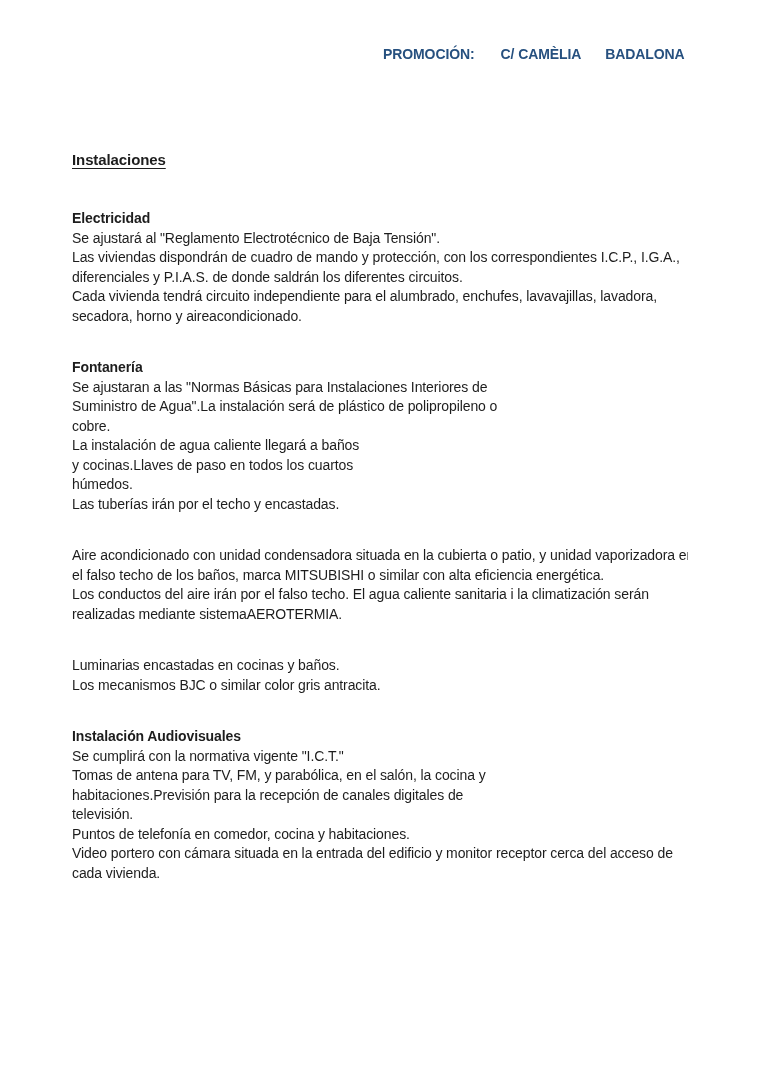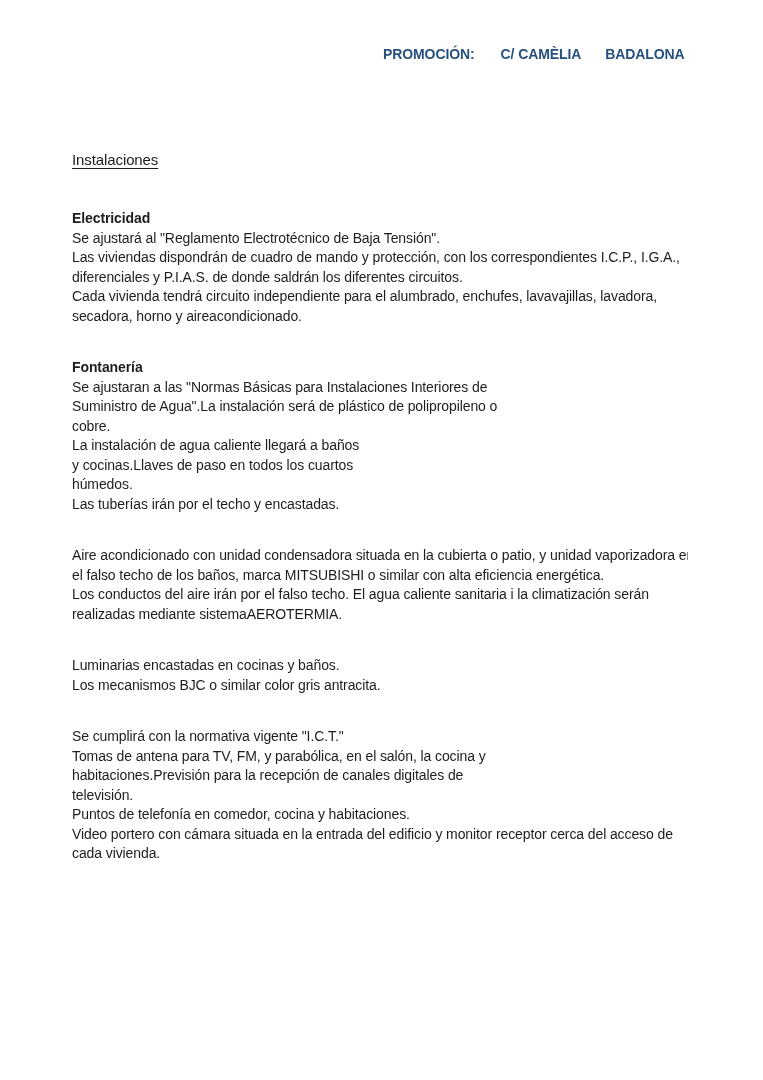--- a/index.html
+++ b/index.html
@@ -29,21 +29,21 @@
     color: #26507f;
     font-weight: 700;
     font-size: 14px;
     white-space: nowrap;
   }
   .doc-header .street { margin-left: 26px; }
   .doc-header .city   { margin-left: 24px; }
   .doc-title {
     margin: 85px 0 40px 0;
     font-size: 15px;
-    font-weight: 400;
+    font-weight: 700;
     text-decoration: underline;
     text-underline-offset: 3px;
   }
   .section { margin: 4px 0 32px 0; }
   .section-heading {
     font-weight: 700;
     margin: 0;
     font-size: 14px;
     line-height: 19.5px;
   }
@@ -93,20 +93,21 @@
 Los conductos del aire irán por el falso techo. El agua caliente sanitaria i la climatización serán
 realizadas mediante sistemaAEROTERMIA.</p>
   </div>
 
   <div class="section">
     <p class="section-body">Luminarias encastadas en cocinas y baños.
 Los mecanismos BJC o similar color gris antracita.</p>
   </div>
 
   <div class="section">
+    <h2 class="section-heading">Instalación Audiovisuales</h2>
     <p class="section-body">Se cumplirá con la normativa vigente "I.C.T."
 Tomas de antena para TV, FM, y parabólica, en el salón, la cocina y
 habitaciones.Previsión para la recepción de canales digitales de
 televisión.
 Puntos de telefonía en comedor, cocina y habitaciones.
 Video portero con cámara situada en la entrada del edificio y monitor receptor cerca del acceso de
 cada vivienda.</p>
   </div>
 
 

